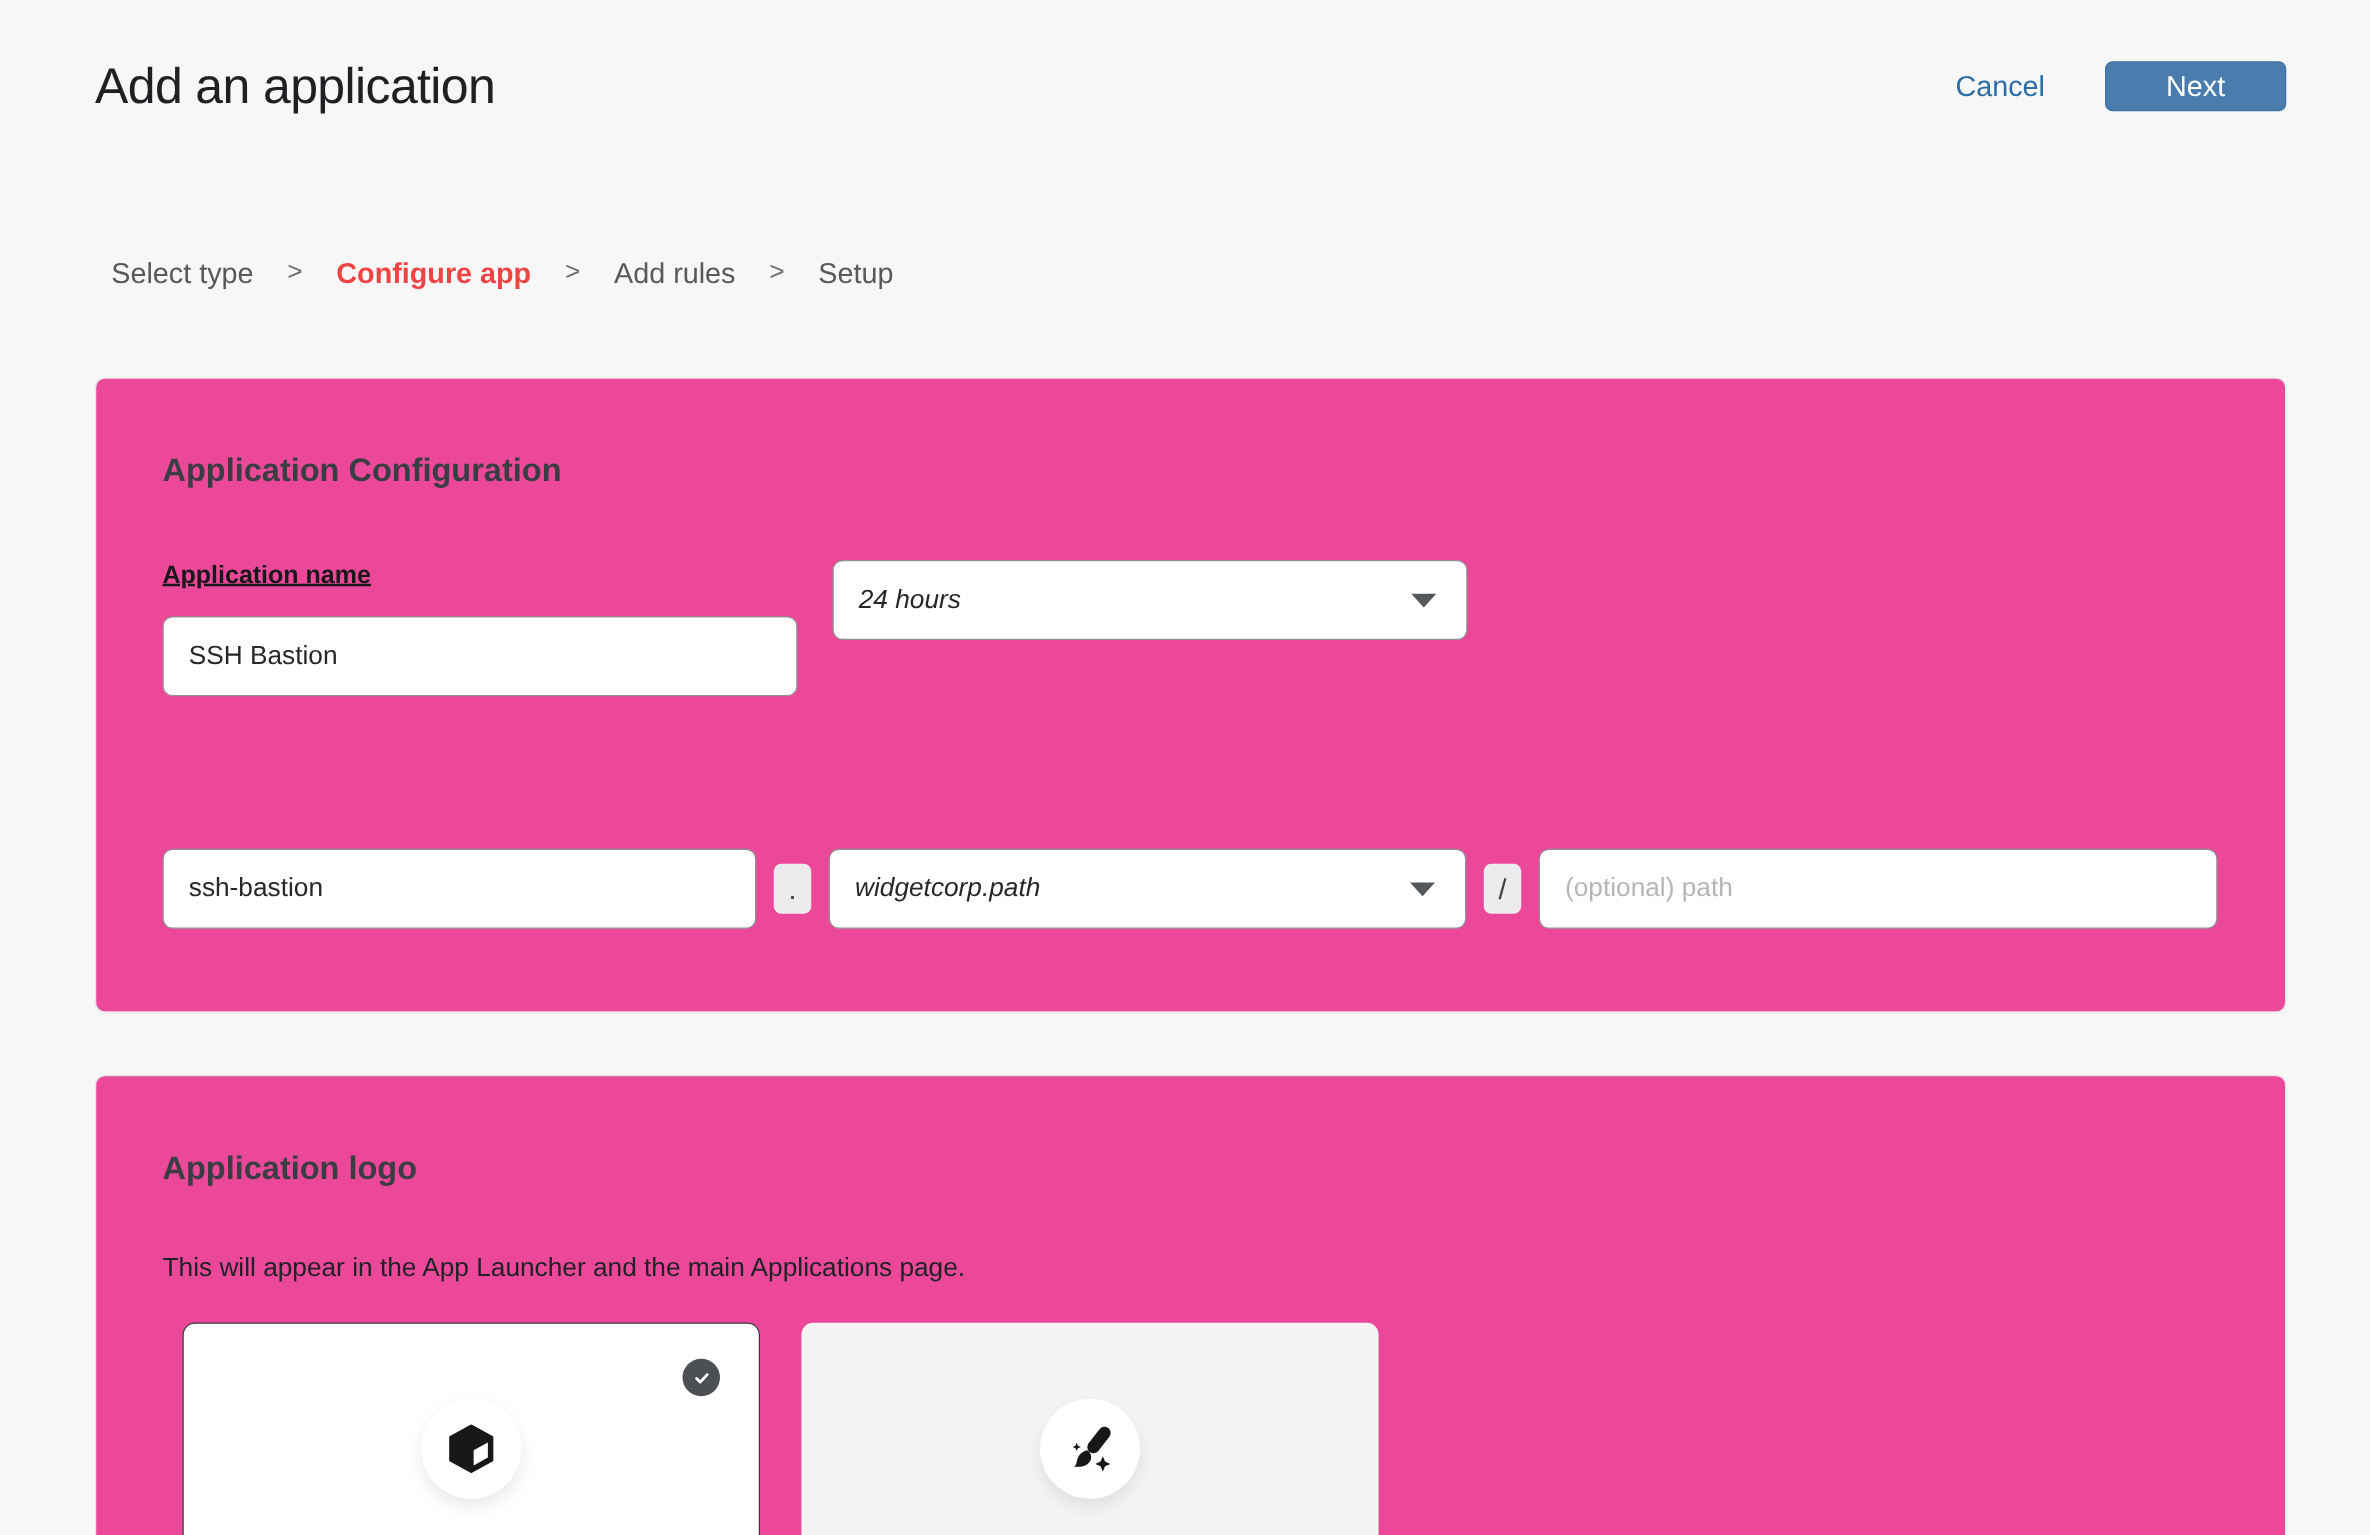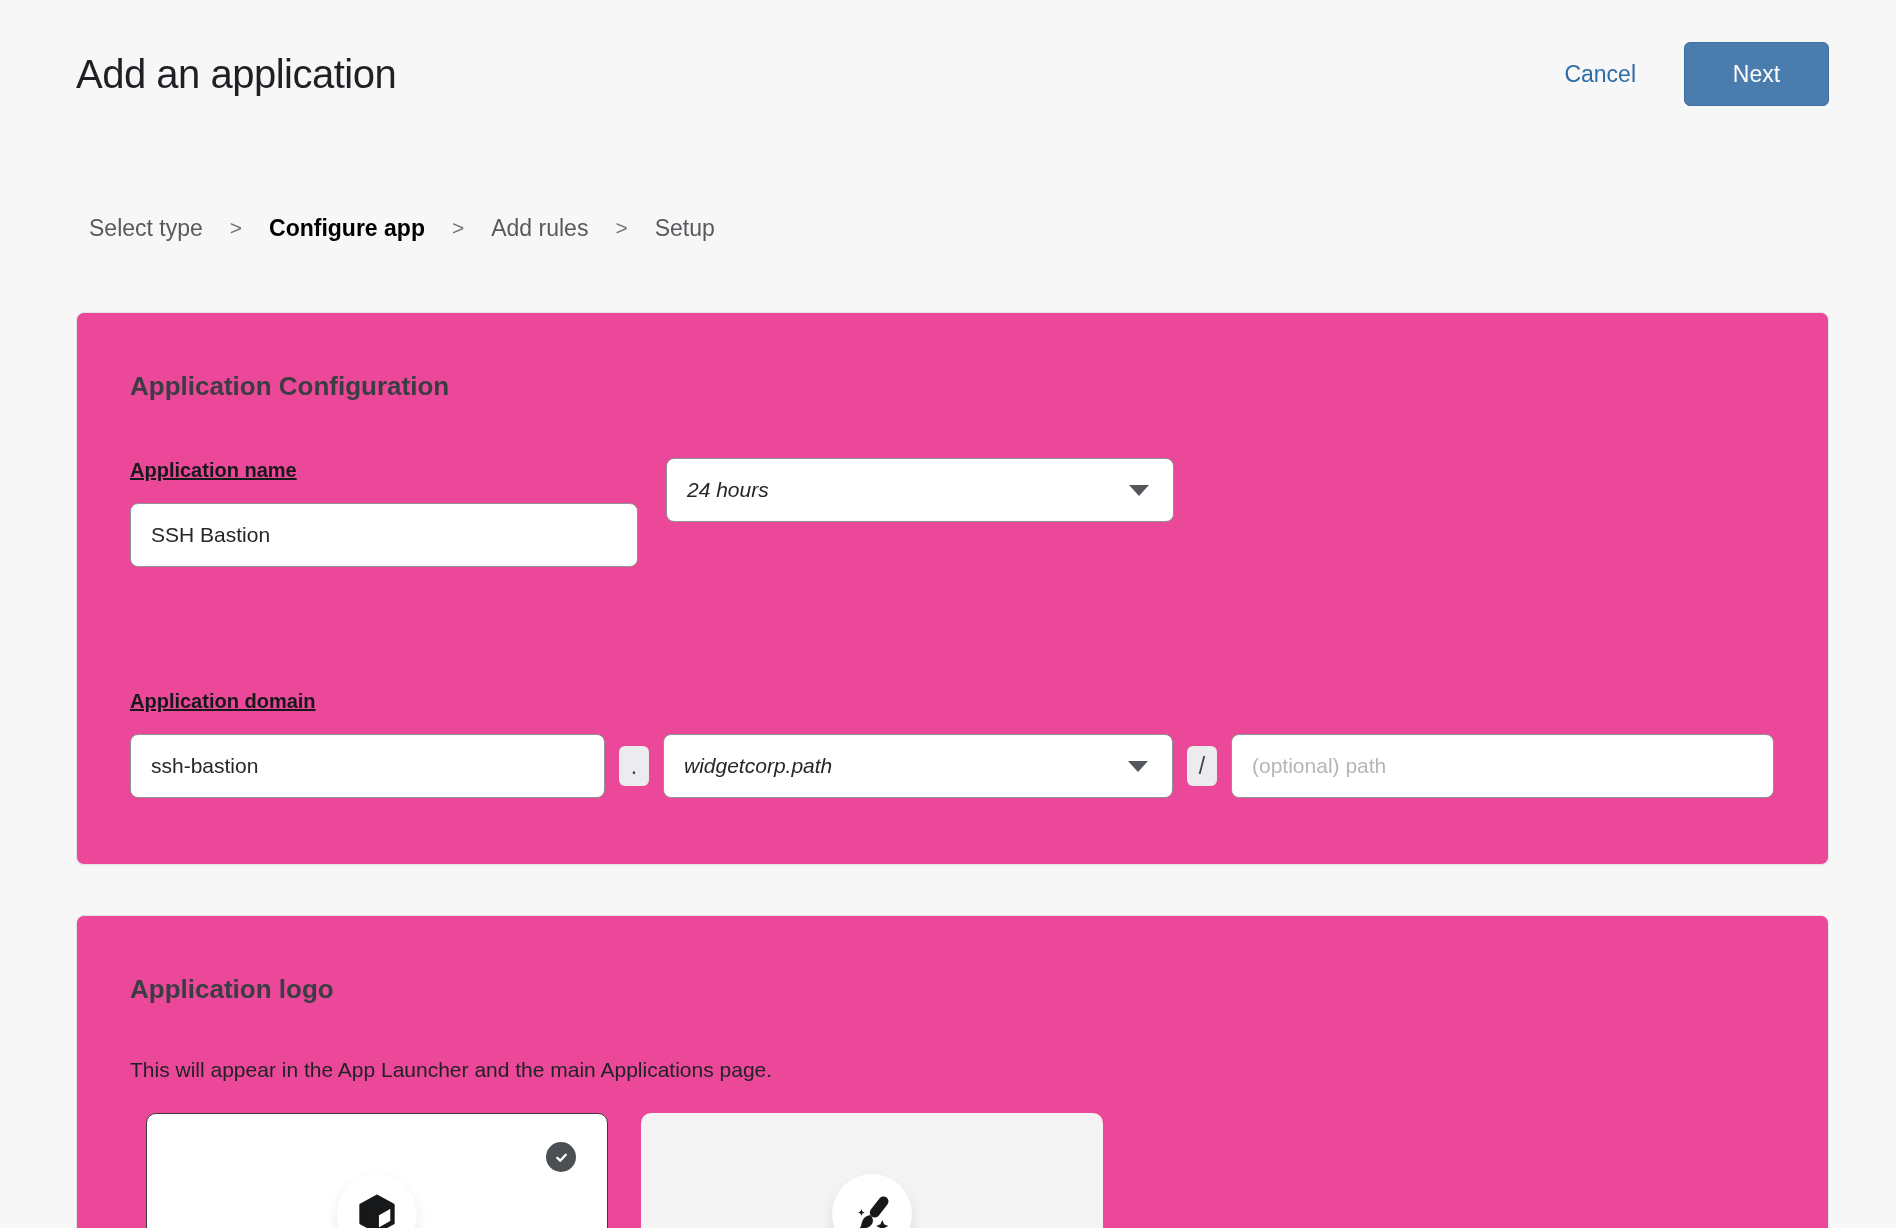--- a/index.html
+++ b/index.html
@@ -29,41 +29,41 @@
   .cancel-link {
     font-size: 23px;
     color: #2d6da5;
     margin-right: 48px;
     cursor: pointer;
     background: none; border: none;
     font-family: inherit;
   }
   .next-button {
     width: 145px;
-    height: 64px;
+    height: 40px;
     background: #4a7cae;
     border: 1px solid #3f70a2;
     border-radius: 6px;
     color: #ffffff;
     font-size: 23px;
     font-family: inherit;
     cursor: pointer;
   }
 
   
   .steps {
     margin-top: 108px;
     margin-left: 13px;
     display: flex;
     align-items: center;
     font-size: 23px;
     line-height: 28px;
   }
   .step { color: #57595c; cursor: pointer; }
-  .step.active { color: #000000; font-weight: 700; }
+  .step.active { color: #ef4444; font-weight: 700; }
   .step-sep { color: #6f7174; margin: 0 27px; font-size: 21px; }
 
   
   .card {
     background: #ec4899;
     border: 1px solid #e4e4e7;
     border-radius: 8px;
     box-shadow: 0 1px 3px rgba(0,0,0,0.03);
   }
   .card-config { margin-top: 70px; padding: 58px 54px 66px 53px; }
@@ -211,21 +211,20 @@
       </div>
       <div class="col-508">
         <div class="select-box">
           <span>24 hours</span>
           <span class="caret-down"></span>
         </div>
       </div>
     </div>
 
     <div class="domain-section">
-      <div class="field-label">Application domain</div>
       <div class="domain-row">
         <input class="text-input w-508" type="text" value="ssh-bastion" style="">
         <span class="sep-chip">.</span>
         <div class="select-box w-510">
           <span>widgetcorp.path</span>
           <span class="caret-down"></span>
         </div>
         <span class="sep-chip">/</span>
         <input class="text-input flex-fill" type="text" placeholder="(optional) path" style="">
       </div>

